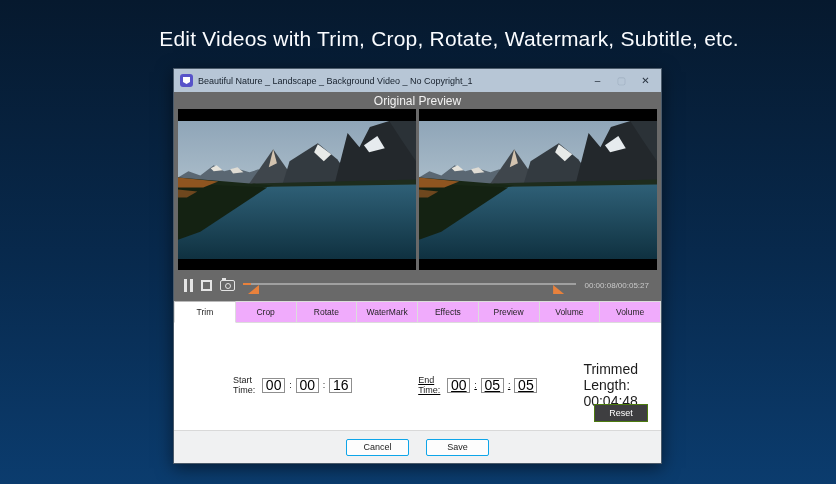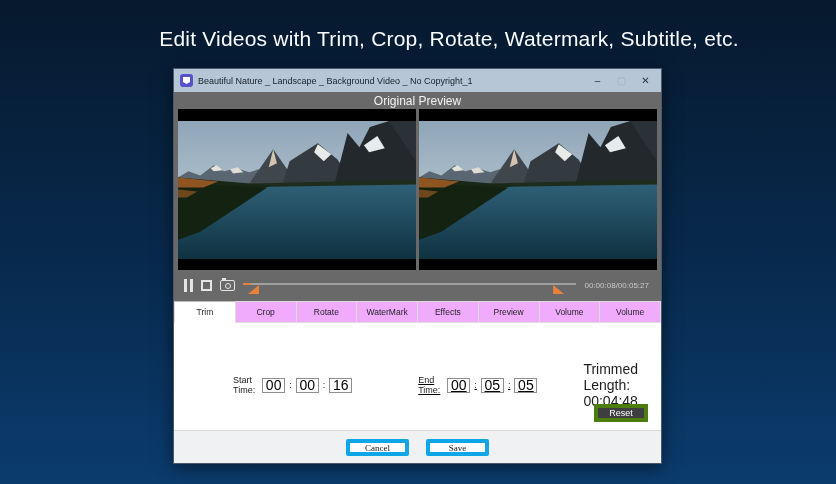--- a/index.html
+++ b/index.html
@@ -63,27 +63,27 @@
   .content { flex:1; background:#fff; position:relative; }
   .time-row { display:flex; align-items:center; padding-left:59px; padding-top:38px; }
   .time-row .lbl { font-size:9px; color:#1c1c1c; margin-right:7px; }
   .tfield { width:23px; height:15px; border:1px solid #8f8f8f; background:#fff;
     font-family:"Liberation Sans",sans-serif; font-size:14px; text-align:center; padding:0; }
   .colon { margin:0 4px; font-size:9px; color:#1c1c1c; }
   .grp { display:flex; align-items:center; }
   .grp.end-grp { margin-left:66px;text-decoration:underline; }
   .trimmed { margin-left:46px; font-size:14px; color:#1c1c1c; }
   .reset-btn { position:absolute; right:13px; top:81px; width:54px; height:18px;
-    background:#3e3e40; color:#fff; font-size:9px; border:4px solid #4d7c0f;
+    background:#3e3e40; color:#fff; font-size:9px; border:1px solid #4d7c0f;
     font-family:"Liberation Sans",sans-serif; cursor:pointer; }
   
   .footer { height:33px; flex:none; background:#f0f1f2; border-top:1px solid #d9d9d9;
     display:flex; align-items:center; justify-content:center; gap:17px; }
-  .dlg-btn { width:63px; height:17px; background:#fdfdfd; border:4px solid #0ea5e9; border-radius:2px;
-    font-size:9px; color:#222; font-family:Liberation Serif, serif; cursor:pointer; }
+  .dlg-btn { width:63px; height:17px; background:#fdfdfd; border:1px solid #0ea5e9; border-radius:2px;
+    font-size:9px; color:#222; font-family:Liberation Sans, sans-serif; cursor:pointer; }
 </style>
 </head>
 <body>
 
 <svg width="0" height="0" style="position:absolute">
   <defs>
     <linearGradient id="sky" x1="0" y1="0" x2="0" y2="1">
       <stop offset="0" stop-color="#8fa5b8"></stop>
         <stop offset="1" stop-color="#aec0cc"></stop>
     </linearGradient>

